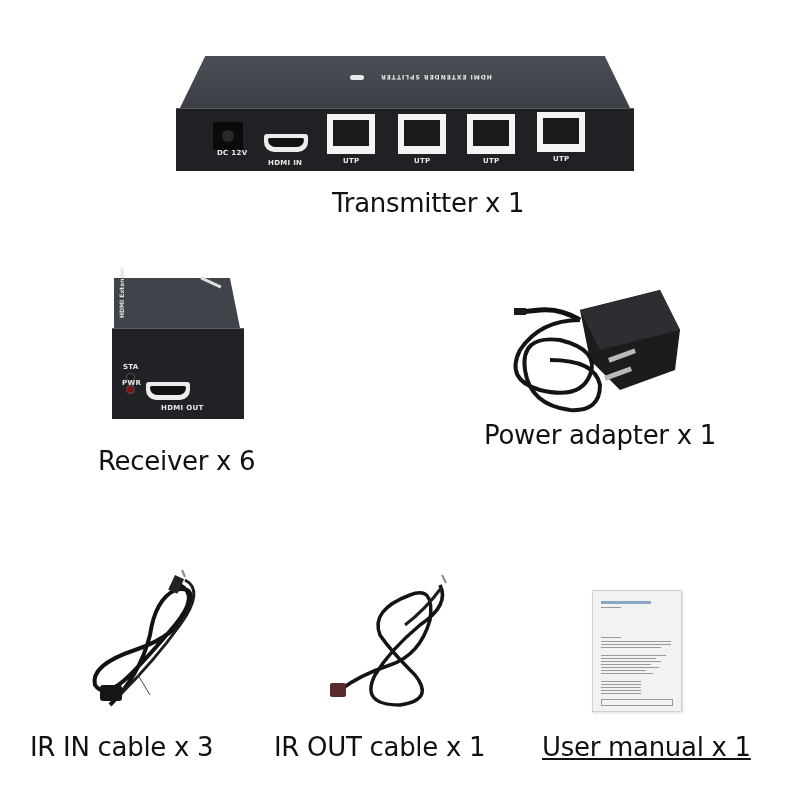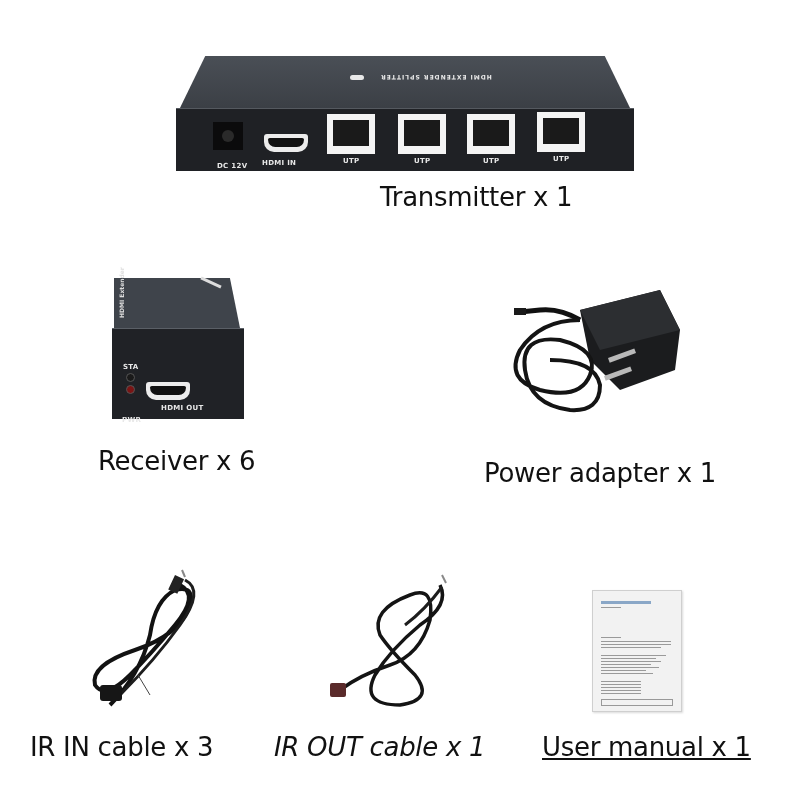--- a/index.html
+++ b/index.html
@@ -36,83 +36,83 @@
 </head>
 <body>
 
 <div>
   <div class="tx-top"></div>
   <div class="tx-badge"></div>
   <div class="tx-toplabel">HDMI EXTENDER SPLITTER</div>
   <div class="tx-front"></div>
 
   <div class="dc-jack"></div>
-  <div class="port-label" style="left:217px;top:162px;">DC 12V</div>
+  <div class="port-label" style="left:217px;top:149px;">DC 12V</div>
 
   <div class="hdmi-port" style="left:264px;top:134px;"></div>
-  <div class="port-label" style="left:262px;top:159px;">HDMI IN</div>
+  <div class="port-label" style="left:268px;top:159px;">HDMI IN</div>
 
   <div class="rj45" style="left:327px;top:114px;"></div>
   <div class="port-label" style="left:343px;top:157px;">UTP</div>
 
   <div class="rj45" style="left:398px;top:114px;"></div>
   <div class="port-label" style="left:414px;top:157px;">UTP</div>
 
   <div class="rj45" style="left:467px;top:114px;"></div>
   <div class="port-label" style="left:483px;top:157px;">UTP</div>
 
   <div class="rj45" style="left:537px;top:112px;"></div>
   <div class="port-label" style="left:553px;top:155px;">UTP</div>
 </div>
-<div class="caption" style="left:332px;top:182px;margin-left:48px;">Transmitter x 1</div>
+<div class="caption" style="left:332px;top:188px;">Transmitter x 1</div>
 
 <div>
   <div class="rx-top"></div>
   <div class="rx-stripe"></div>
   <div class="rx-side-label" style="left:118px;top:318px;">HDMI Extender</div>
   <div class="rx-front"></div>
 
   <div class="port-label" style="left:123px;top:363px;">STA</div>
   <div class="led" style="left:126px;top:373px;background:#1a1a1a;"></div>
   <div class="led" style="left:126px;top:385px;background:#7a1414;"></div>
-  <div class="port-label" style="left:122px;top:416px;">PWR</div>
+  <div class="port-label" style="left:122px;top:379px;">PWR</div>
 
   <div class="hdmi-port" style="left:146px;top:382px;"></div>
   <div class="port-label" style="left:161px;top:404px;">HDMI OUT</div>
 </div>
 <div class="caption" style="left:98px;top:446px;">Receiver x 6</div>
 
 <svg class="abs" style="left:500px;top:280px;" width="200" height="140" viewBox="0 0 200 140">
   <path d="M80 30 L160 10 L180 50 L175 90 L120 110 L90 80 Z" fill="#1b1c1e"></path>
   <path d="M80 30 L160 10 L180 50 L100 70 Z" fill="#2c2e31"></path>
   <rect x="108" y="78" width="28" height="5" fill="#b9b9b9" transform="rotate(-20 108 78)"></rect>
   <rect x="104" y="96" width="28" height="5" fill="#b9b9b9" transform="rotate(-20 104 96)"></rect>
   <path d="M20 32 L40 30 Q60 28 80 40" stroke="#111" stroke-width="5" fill="none"></path>
   <rect x="14" y="28" width="12" height="7" fill="#1a1a1a"></rect>
   <path d="M80 40 Q40 40 20 70 Q5 100 40 110 Q80 120 90 95 Q100 70 60 60 Q20 55 25 90 Q30 125 70 130 Q100 132 100 105 Q95 80 50 80" stroke="#141414" stroke-width="4" fill="none"></path>
 </svg>
-<div class="caption" style="left:484px;top:458px;">Power adapter x 1</div>
+<div class="caption" style="left:484px;top:420px;">Power adapter x 1</div>
 
 <svg class="abs" style="left:80px;top:565px;" width="140" height="155" viewBox="0 0 140 155">
   <path d="M100 20 Q120 30 95 60 Q70 90 50 110 Q25 135 15 120 Q10 100 55 85 Q100 70 110 40 Q115 20 95 25 Q75 35 70 70 Q60 110 30 140" stroke="#121212" stroke-width="4" fill="none"></path>
   <path d="M105 15 Q125 25 100 60 Q75 95 40 130" stroke="#1d1d1d" stroke-width="3" fill="none"></path>
   <rect x="95" y="10" width="10" height="16" fill="#222" transform="rotate(25 95 10)"></rect>
   <line x1="102" y1="5" x2="105" y2="12" stroke="#888" stroke-width="2"></line>
   <rect x="20" y="120" width="22" height="16" rx="3" fill="#161616"></rect>
   <line x1="58" y1="110" x2="70" y2="130" stroke="#444" stroke-width="1"></line>
 </svg>
 <div class="caption" style="left:30px;top:732px;">IR IN cable x 3</div>
 
 <svg class="abs" style="left:320px;top:565px;" width="140" height="155" viewBox="0 0 140 155">
   <path d="M120 20 Q130 40 100 60 Q70 85 55 110 Q40 140 80 140 Q115 135 95 110 Q70 85 60 70 Q50 45 90 30 Q115 20 110 55 Q100 90 70 100 Q40 110 20 125" stroke="#141414" stroke-width="3.5" fill="none"></path>
   <path d="M122 22 Q105 45 85 60" stroke="#1d1d1d" stroke-width="3" fill="none"></path>
   <line x1="122" y1="10" x2="126" y2="18" stroke="#888" stroke-width="2"></line>
   <rect x="10" y="118" width="16" height="14" rx="2" fill="#5a2a2a"></rect>
 </svg>
-<div class="caption" style="left:274px;top:732px;font-style:italic;">IR OUT cable x 1</div>
+<div class="caption" style="left:274px;top:732px;">IR OUT cable x 1</div>
 
 <div class="manual">
   <div class="title"></div>
   <div class="line" style="left:8px;top:16px;width:20px;"></div>
   <div class="line" style="left:8px;top:46px;width:20px;"></div>
   <div class="line" style="left:8px;top:50px;width:70px;"></div>
   <div class="line" style="left:8px;top:53px;width:70px;"></div>
   <div class="line" style="left:8px;top:56px;width:60px;"></div>
   <div class="line" style="left:8px;top:64px;width:65px;"></div>
   <div class="line" style="left:8px;top:67px;width:55px;"></div>

